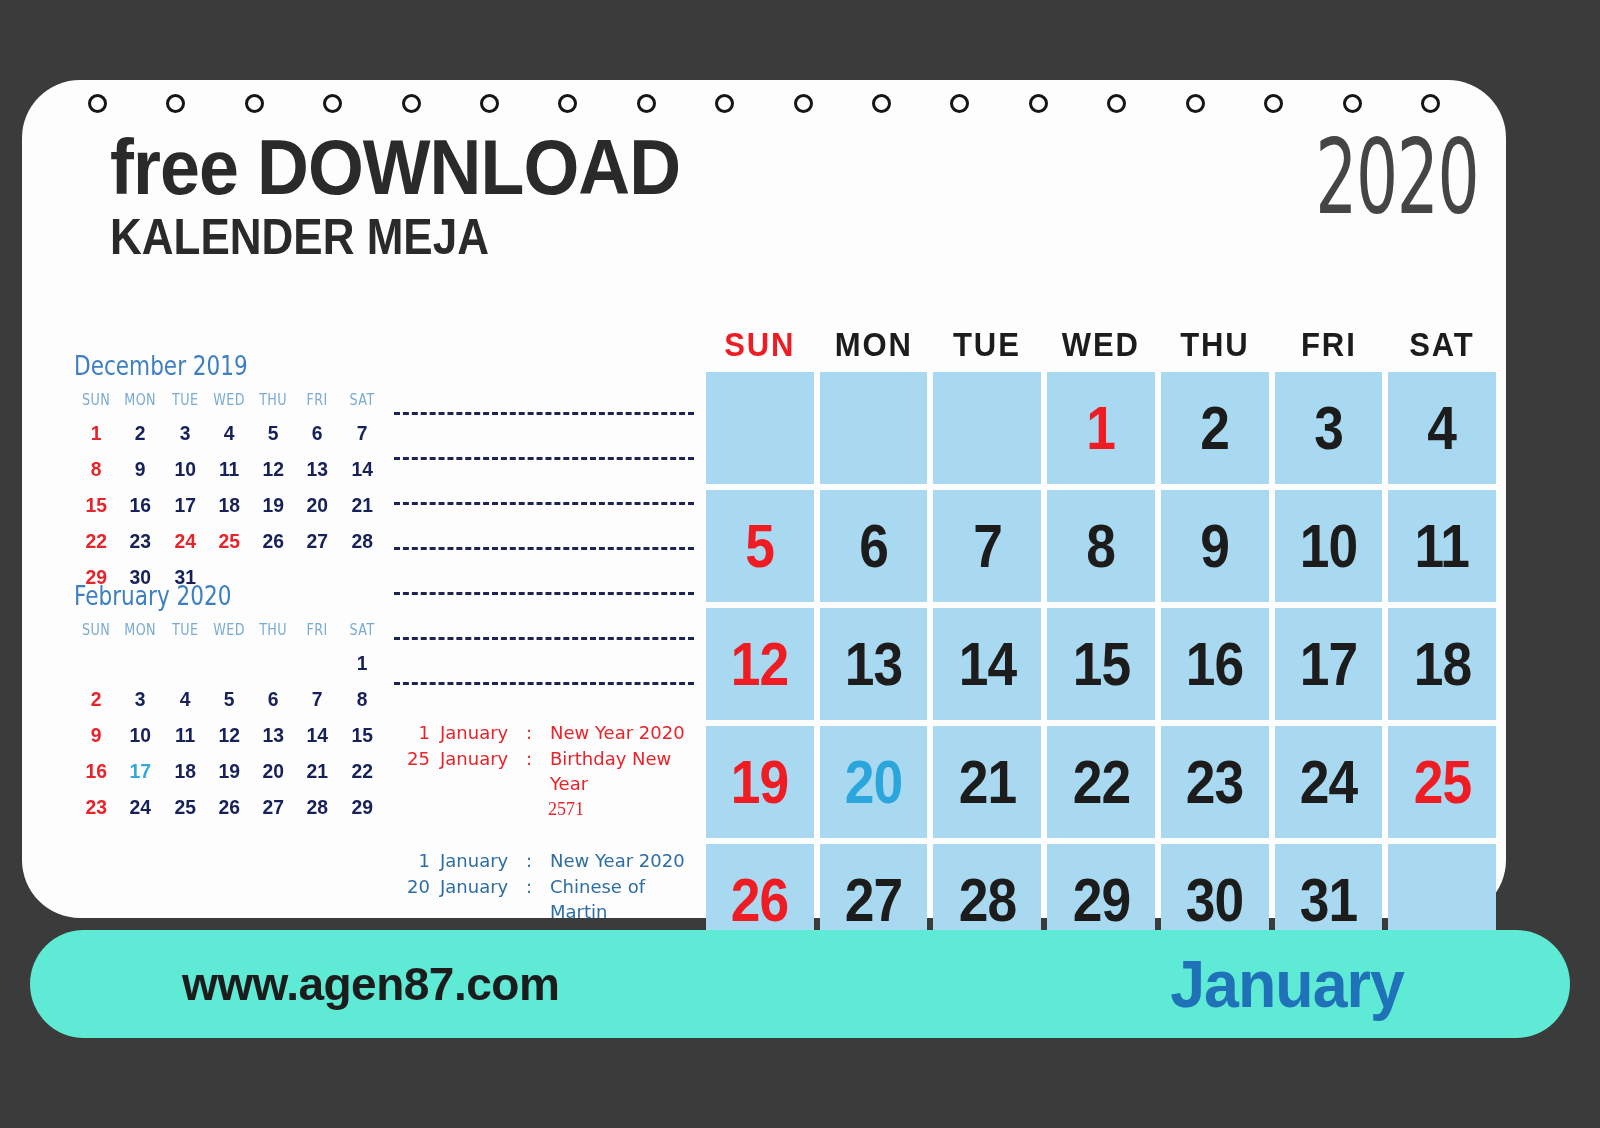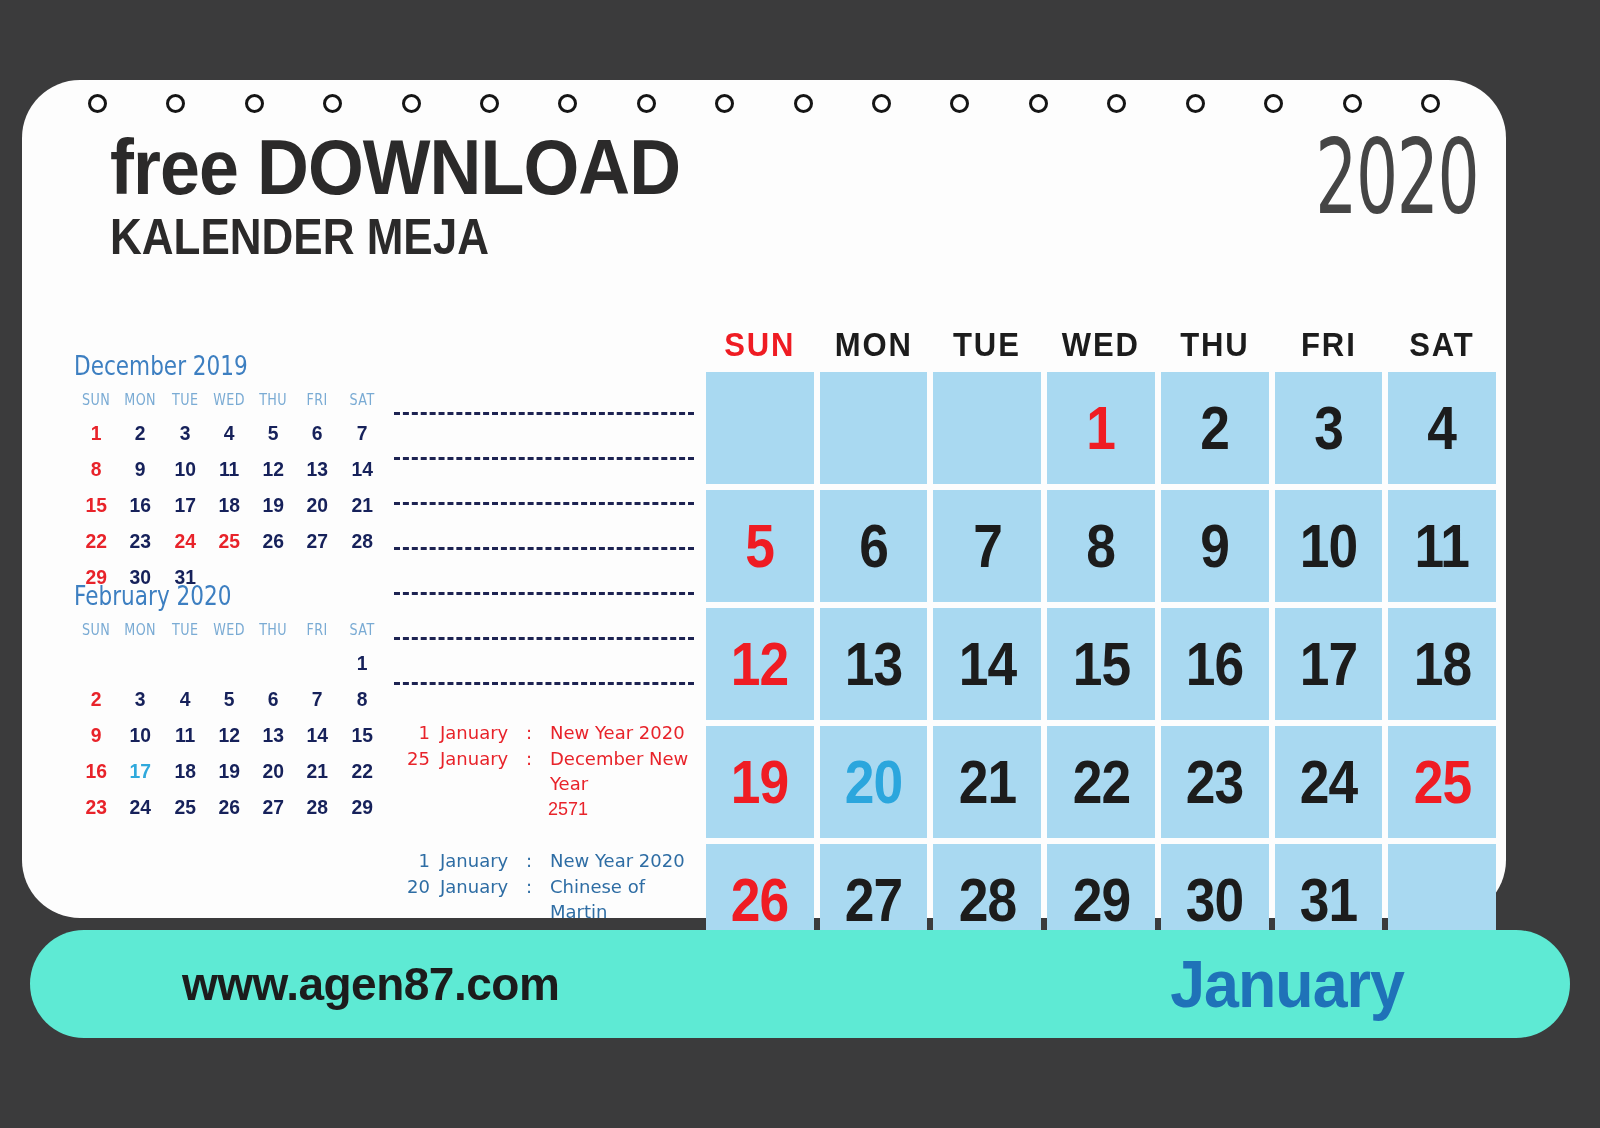--- a/index.html
+++ b/index.html
@@ -156,21 +156,21 @@
     display: flex;
     font-family: "DejaVu Sans", sans-serif;
     font-size: 18px;
     line-height: 1.42;
     white-space: nowrap;
   }
   .hol-row .d { width: 34px; text-align: right; flex: none; }
   .hol-row .m { width: 96px; padding-left: 10px; flex: none; }
   .hol-row .c { width: 12px; flex: none; }
   .hol-row .v { white-space: normal; margin-left: 12px; }
-  .hol-cont { padding-left: 152px; font-family: Liberation Sans, sans-serif; font-size: 18px; line-height:1.42; }
+  .hol-cont { padding-left: 152px; font-family: Liberation Serif, serif; font-size: 18px; line-height:1.42; }
   .red-text { color: #e8232a; }
   .blue-text { color: #2e6da4; }
 
   
   .month {
     position: absolute;
     left: 684px;
     top: 246px;
     width: 790px;
   }
@@ -394,21 +394,21 @@
           <div class="hol-row">
             <span class="d">1</span>
             <span class="m">January</span>
             <span class="c">:</span>
             <span class="v">New Year 2020</span>
           </div>
           <div class="hol-row">
             <span class="d">25</span>
             <span class="m">January</span>
             <span class="c">:</span>
-            <span class="v">December New Year</span>
+            <span class="v">Birthday New Year</span>
           </div>
           <div class="hol-cont">2571</div>
         </div>
         <div class="hol-block blue-text">
           <div class="hol-row">
             <span class="d">1</span>
             <span class="m">January</span>
             <span class="c">:</span>
             <span class="v">New Year 2020</span>
           </div>

